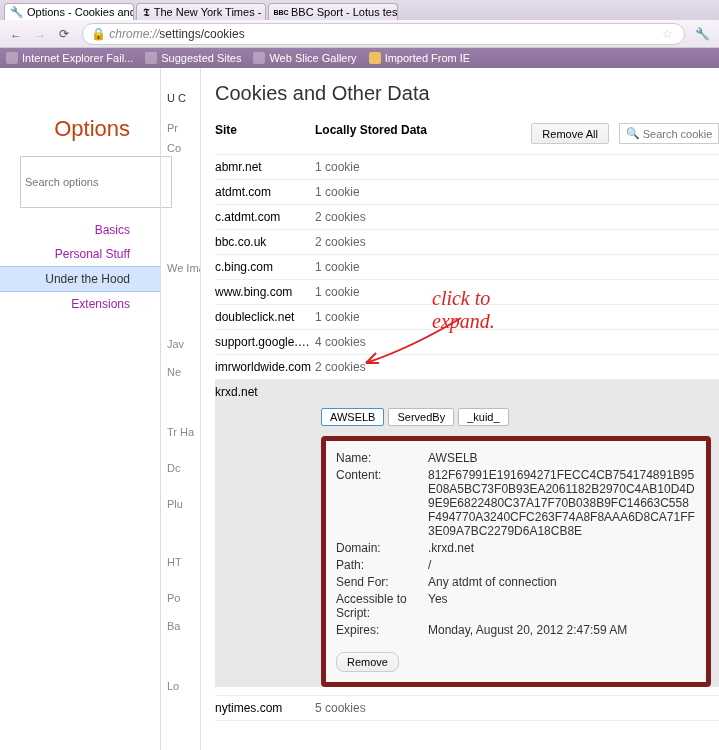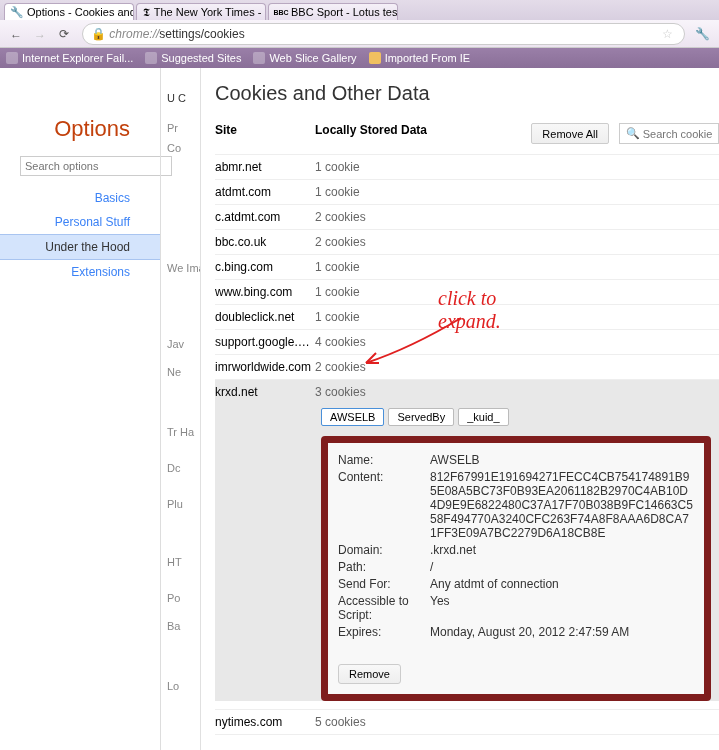--- a/index.html
+++ b/index.html
@@ -22,22 +22,22 @@
     
     .bookmarks-bar { background: linear-gradient(#9a7fa8, #8a6f98); height: 20px; display: flex; align-items: center; padding: 0 6px; font-size: 11px; color: #fff; }
     .bookmark { display: flex; align-items: center; margin-right: 12px; cursor: pointer; }
     .bookmark-icon { width: 12px; height: 12px; margin-right: 4px; background: rgba(255,255,255,0.3); border-radius: 2px; }
     .bookmark-icon.folder { background: #f0c060; }
     
     
     .main { display: flex; height: calc(100% - 68px); }
     .sidebar { width: 160px; padding: 16px 0 0 0; }
     .sidebar h1 { font-size: 22px; font-weight: normal; text-align: right; padding: 0 30px 14px 0; color: #c2410c; margin-top: 32px; }
-    .search-box { margin: 0 20px 10px 20px; border: 1px solid #ccc; padding: 3px 4px; font-size: 11px; }
-    .nav-item { text-align: right; padding: 5px 30px; cursor: pointer; color: #3b82f6; font-size: 12px; }
+    .search-box { margin: 0 20px 10px 20px; border: 1px solid #ccc; padding: 19px 4px; font-size: 11px; }
+    .nav-item { text-align: right; padding: 5px 30px; cursor: pointer; color: #a21caf; font-size: 12px; }
     .nav-item.selected { background: #d4e4fc; color: #333; border-top: 1px solid #a8c4f0; border-bottom: 1px solid #a8c4f0; }
     
     .middle-pane { width: 40px; border-left: 1px solid #ddd; padding-top: 20px; color: #888; }
     .middle-pane div { padding: 4px 6px; font-size: 11px; overflow: hidden; white-space: nowrap; }
     .mh { font-size: 18px; color: #333; }
     
     .content-pane { flex: 1; padding: 14px 0 0 14px; border-left: 1px solid #e0e0e0; overflow-y: auto; position: relative; }
     .content-pane h2 { font-size: 20px; font-weight: normal; color: #333; margin-bottom: 18px; }
     
     .cookie-header { display: flex; margin-bottom: 10px; }
@@ -51,25 +51,25 @@
     .cookie-row { display: flex; padding: 5px 0; border-top: 1px solid #eee; font-size: 12px; cursor: pointer; }
     .cookie-row .site-col { width: 100px; overflow: hidden; white-space: nowrap; text-overflow: ellipsis; }
     .cookie-row .data-col { flex: 1; color: #666; }
     .cookie-row.expanded { background: #e8e8e8; display: block; padding: 0; }
     .expanded-header { display: flex; padding: 5px 0; }
     
     .cookie-chips { padding: 4px 106px; display: flex; gap: 4px; }
     .chip { border: 1px solid #bbb; background: #fff; padding: 2px 8px; font-size: 11px; border-radius: 2px; cursor: pointer; }
     .chip.selected { border-color: #4a90d9; }
     
-    .cookie-detail { margin: 6px 8px 8px 106px; background: #f8f8f8; border: 7px solid #7f1d1d; border-radius: 4px; padding: 10px; font-size: 12px; }
+    .cookie-detail { margin: 6px 8px 8px 106px; background: #f8f8f8; border: 5px solid #7f1d1d; border-radius: 4px; padding: 10px; font-size: 12px; }
     .detail-row { display: flex; margin-bottom: 3px; }
     .detail-label { width: 92px; color: #333; }
     .detail-value { flex: 1; color: #333; word-break: break-all; }
-    .remove-cookie-btn { border: 1px solid #ccc; background: linear-gradient(#f8f8f8, #eee); padding: 3px 10px; font-size: 11px; cursor: pointer; margin-top: 22px; border-radius: 3px; }
+    .remove-cookie-btn { border: 1px solid #ccc; background: linear-gradient(#f8f8f8, #eee); padding: 3px 10px; font-size: 11px; cursor: pointer; margin-top: 12px; border-radius: 8px; }
     
     .annotation { position: absolute; pointer-events: none; color: #e02020; font-family: 'Comic Sans MS', cursive; font-size: 20px; font-style: italic; }
     .arrow { position: absolute; pointer-events: none; }
   </style>
 </head>
 <body>
 
 <div class="tab-bar">
   <div class="tab active">
     <span class="tab-icon">🔧</span>
@@ -204,21 +204,20 @@
           <div class="site-col">support.google.com</div>
           <div class="data-col">4 cookies</div>
         </div>
         <div class="cookie-row">
           <div class="site-col">imrworldwide.com</div>
           <div class="data-col">2 cookies</div>
         </div>
         <div class="cookie-row expanded">
   <div class="expanded-header">
     <div class="site-col">krxd.net</div>
-    <div class="data-col">3 cookies</div>
   </div>
   <div class="cookie-chips">
     <div class="chip selected">AWSELB</div>
             <div class="chip">ServedBy</div>
             <div class="chip">_kuid_</div>
   </div>
   <div class="cookie-detail">
     <div class="detail-row">
               <div class="detail-label">Name:</div>
               <div class="detail-value">AWSELB</div>
@@ -254,18 +253,18 @@
           <div class="site-col">nytimes.com</div>
           <div class="data-col">5 cookies</div>
         </div>
         <div class="cookie-row"></div>
       </div>
 
     <svg class="arrow" style="left:150px;top:220px" width="120" height="80">
       <path d="M 110 30 Q 60 60, 15 75" stroke="#e02020" stroke-width="2" fill="none"></path>
       <path d="M 15 75 L 25 65 M 15 75 L 28 75" stroke="#e02020" stroke-width="2" fill="none"></path>
     </svg>
-    <div class="annotation" style="left:237px;top:219px">
+    <div class="annotation" style="left:231px;top:219px">
       <div>click to</div>
       <div>expand.</div>
     </div>
   </div>
 </div>
 
 </body></html>

